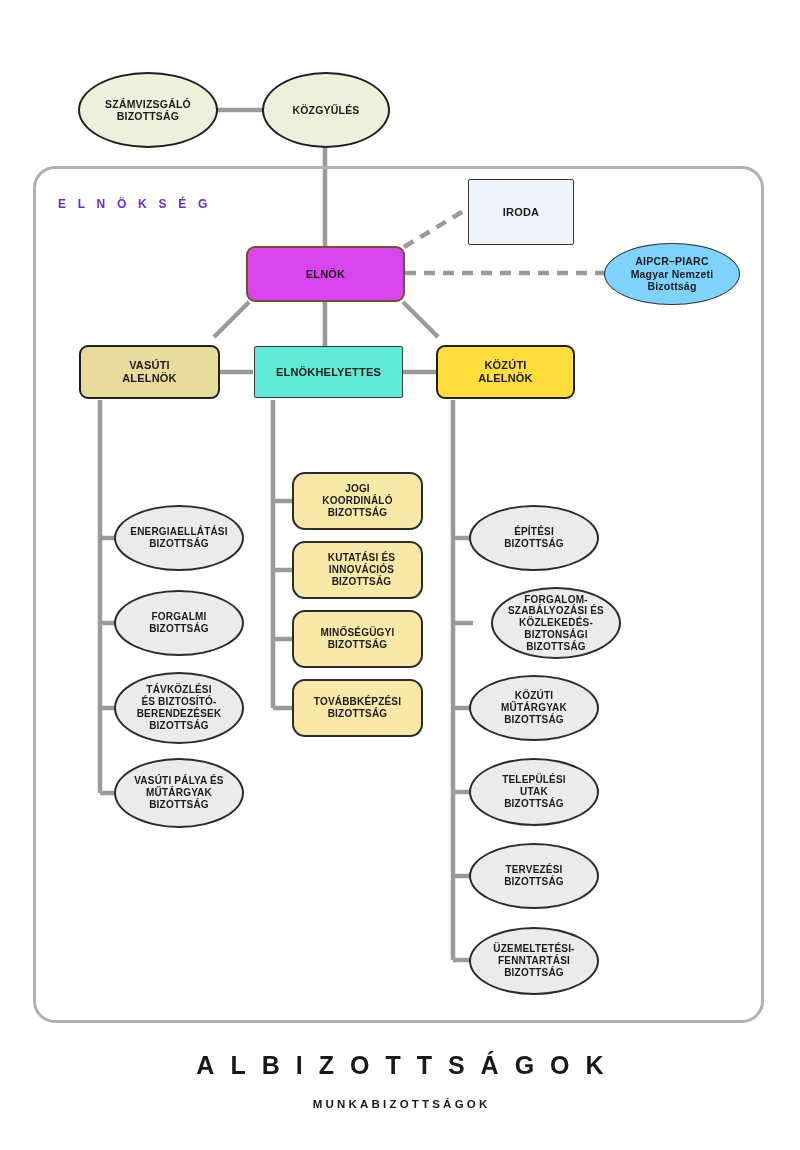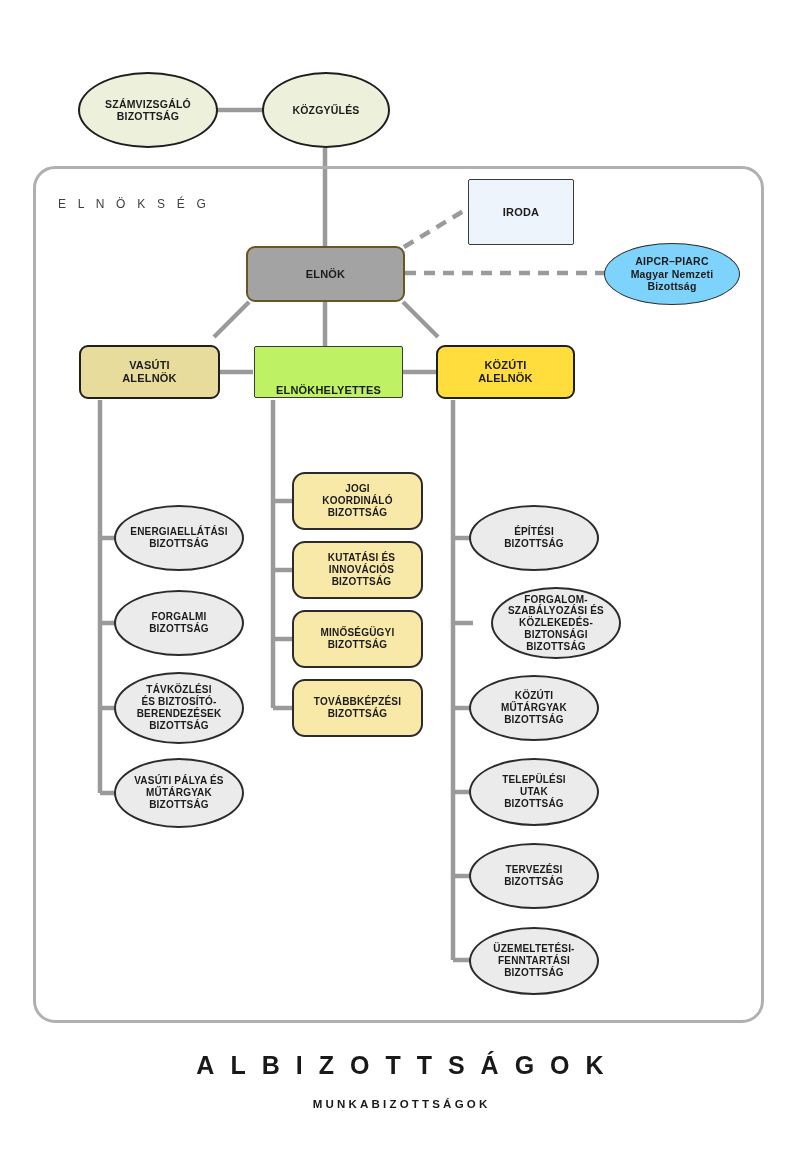--- a/index.html
+++ b/index.html
@@ -63,41 +63,40 @@
   }
   .ellipse-blue {
     border: 1.3px solid #2e2e2e;
     border-radius: 50%;
     background: #7dd3fc;
     font-size: 10.5px;
   }
   .box-elnok {
     border: 2.2px solid #6b5520;
     border-radius: 9px;
-    background: #a3a3a3;
+    background: #d946ef;
     font-size: 11px;
   }
   .box-vasuti {
     border: 2.4px solid #1f1f1f;
     border-radius: 9px;
     background: #e8dc9c;
     font-size: 11px;
   }
   .box-kozuti {
     border: 2.4px solid #1f1f1f;
     border-radius: 9px;
     background: #ffdd3c;
     font-size: 11px;
   }
   .box-helyettes {
     border: 1.6px solid #3a3a3a;
     border-radius: 2px;
-    background: #bef264;
-    font-size: 11px;
-    align-items: flex-end;
+    background: #5eead4;
+    font-size: 11px;
   }
   .box-iroda {
     border: 1.4px solid #3a3a3a;
     border-radius: 2px;
     background: #eef4fc;
     font-size: 11px;
   }
   .box-yellow-cmt {
     border: 2.2px solid #2b2b2b;
     border-radius: 13px;
@@ -115,23 +114,23 @@
     border: 3px solid #b0b0b0;
     border-radius: 22px;
     box-sizing: border-box;
     background: transparent;
   }
   #elnokseg-label {
     position: absolute;
     left: 58px;
     top: 197px;
     font-size: 12px;
-    font-weight: normal;
+    font-weight: bold;
     letter-spacing: 4.2px;
-    color: #404040;
+    color: #6d28d9;
   }
 
   
   #caption-main {
     position: absolute;
     left: 0;
     top: 1051px;
     width: 800px;
     text-align: center;
     font-size: 25px;

